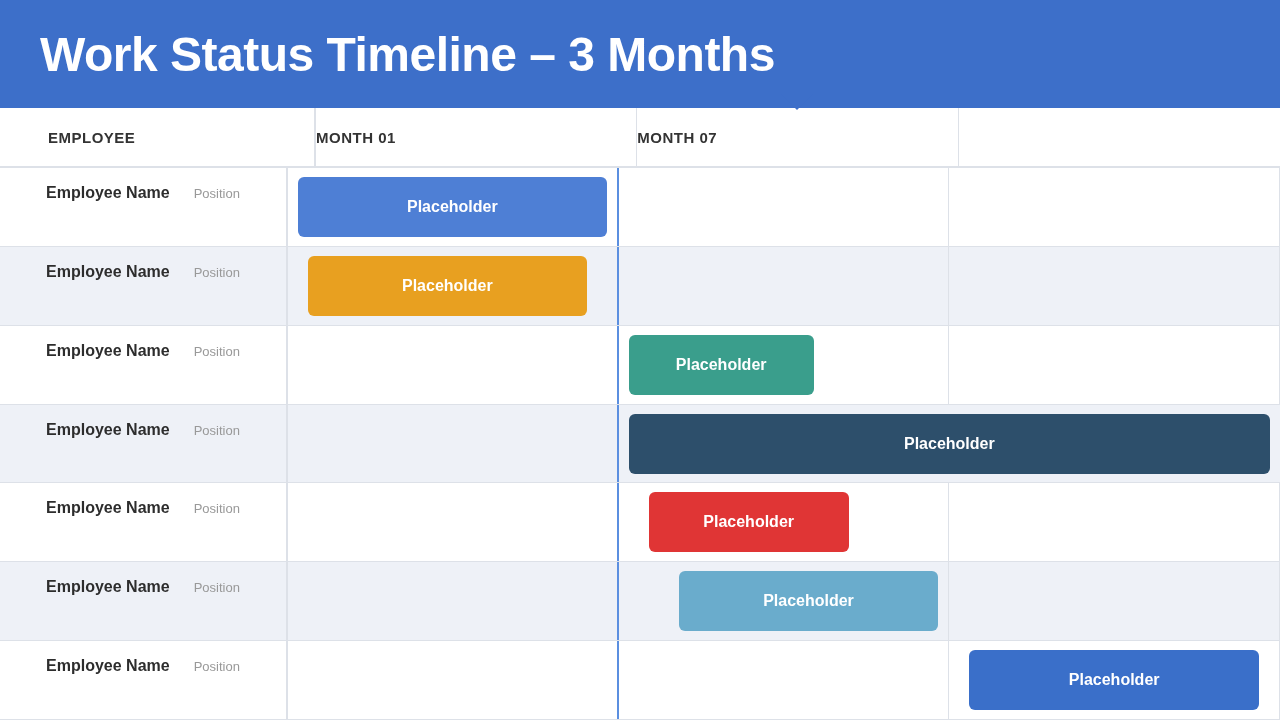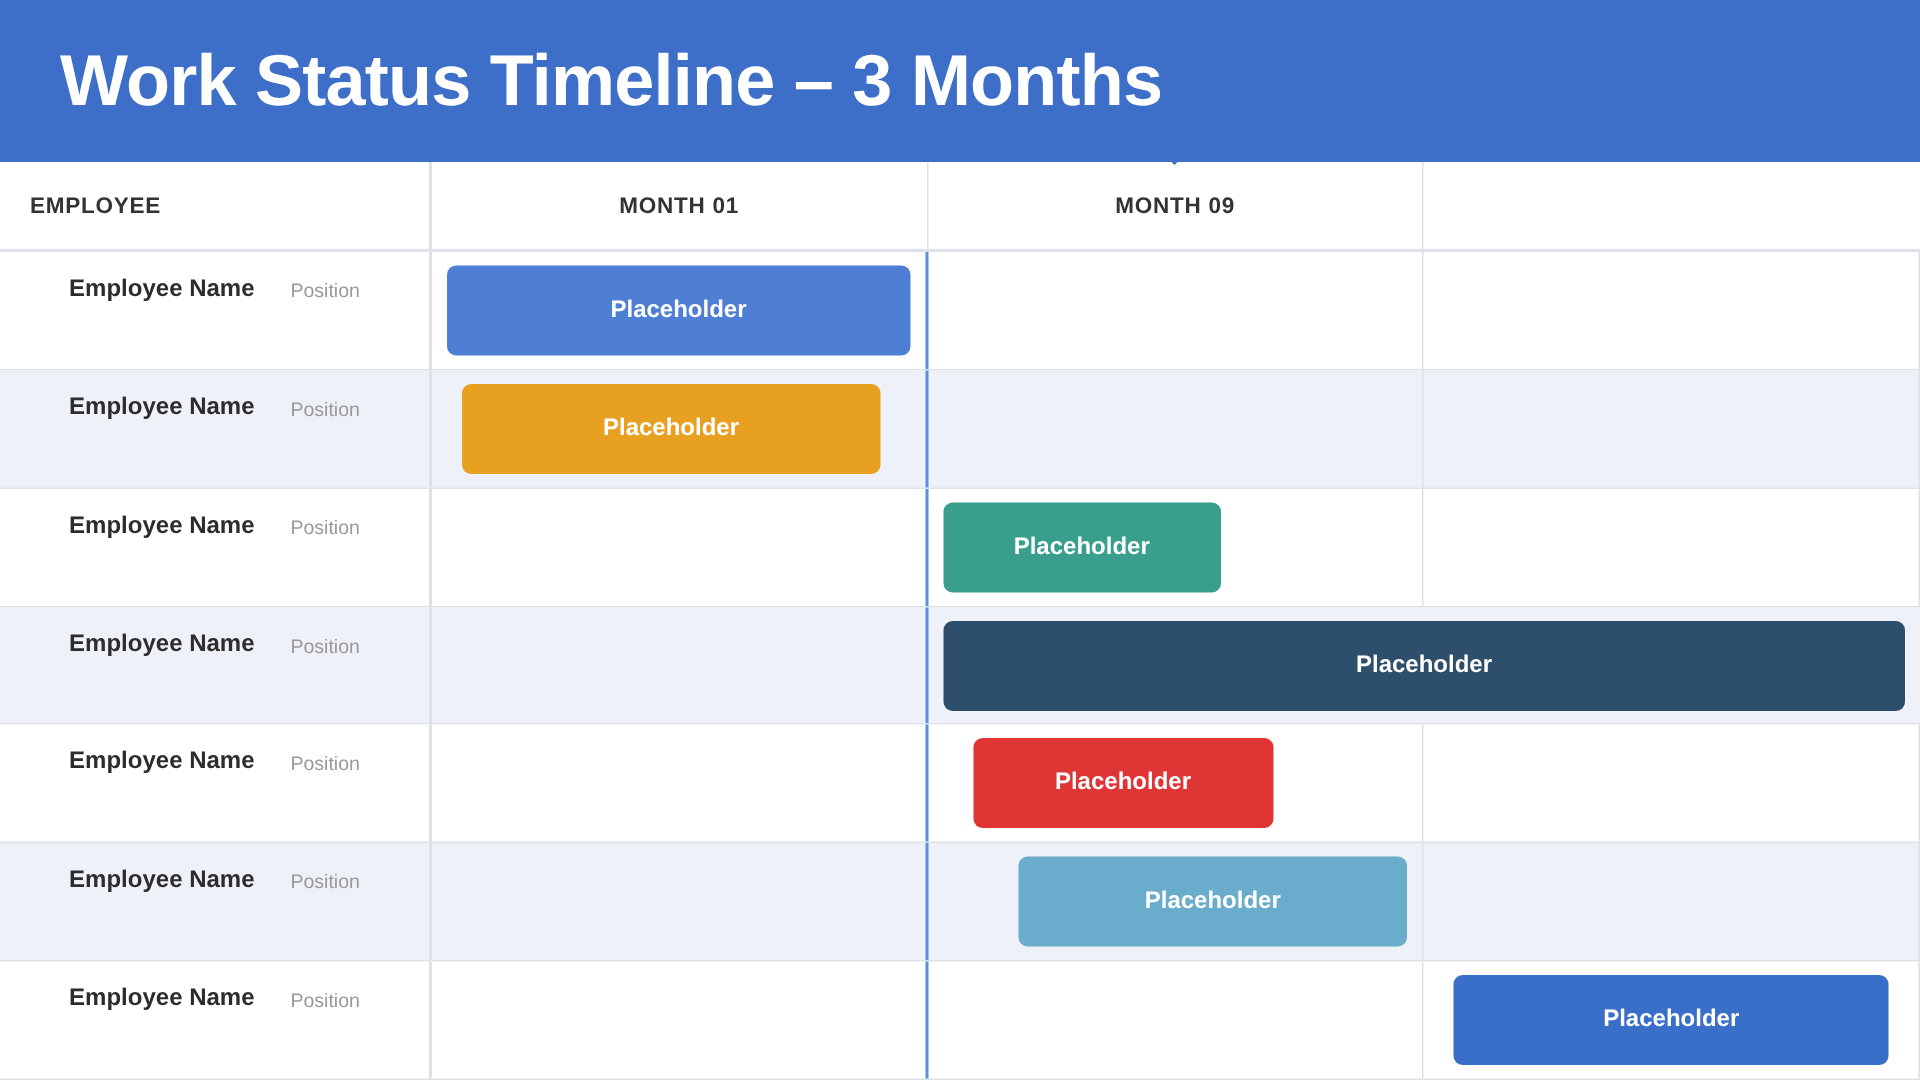--- a/index.html
+++ b/index.html
@@ -32,26 +32,26 @@
       height: 612px;
     }
 
     
     #col-headers {
       display: grid;
       grid-template-columns: 288px 1fr 1fr 1fr;
       border-bottom: 2px solid #dde1e8;
       background: #fff;
       height: 60px;
+      padding-left: 28px;
     }
 
     .col-header {
       display: flex;
       align-items: center;
-      justify-content: center;
       font-weight: 800;
       font-size: 15px;
       color: #333;
       letter-spacing: 0.5px;
       border-right: 1px solid #dde1e8;
     }
     .col-header:first-child {
       justify-content: flex-start;
       padding-left: 20px;
       border-right: 2px solid #dde1e8;
@@ -206,21 +206,21 @@
 <div id="main">
 
   <div id="col-headers">
     <div class="col-header">
       <span>EMPLOYEE</span>
     </div>
     <div class="col-header">
       <span>MONTH 01</span>
     </div>
     <div class="col-header month02-header">
-      <span>MONTH 09</span>
+      <span>MONTH 07</span>
     </div>
   </div>
 
   <div id="rows-area">
 
     <div class="timeline-row">
       <div class="employee-cell">
         <span class="emp-name">Employee Name</span>
         <span class="emp-position">Position</span>
       </div>

